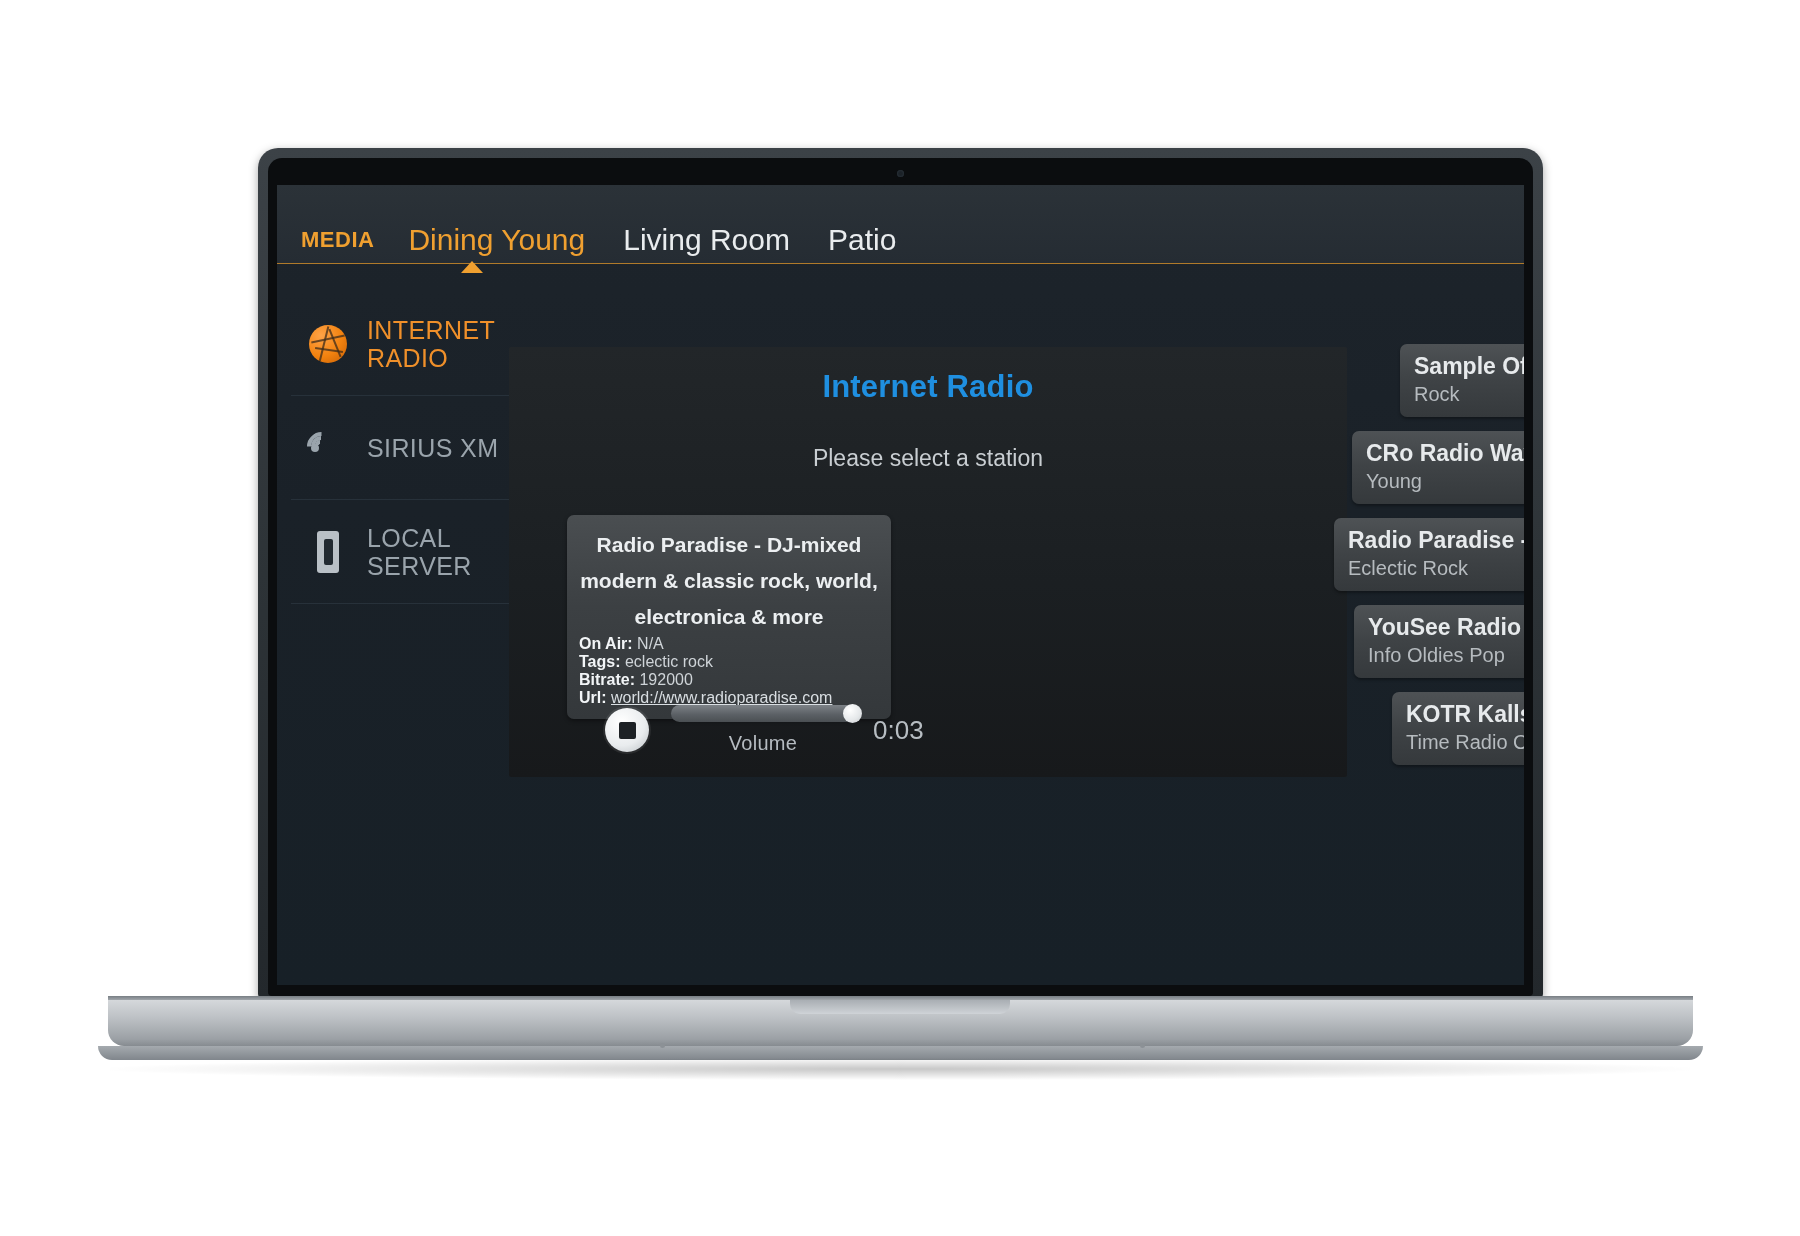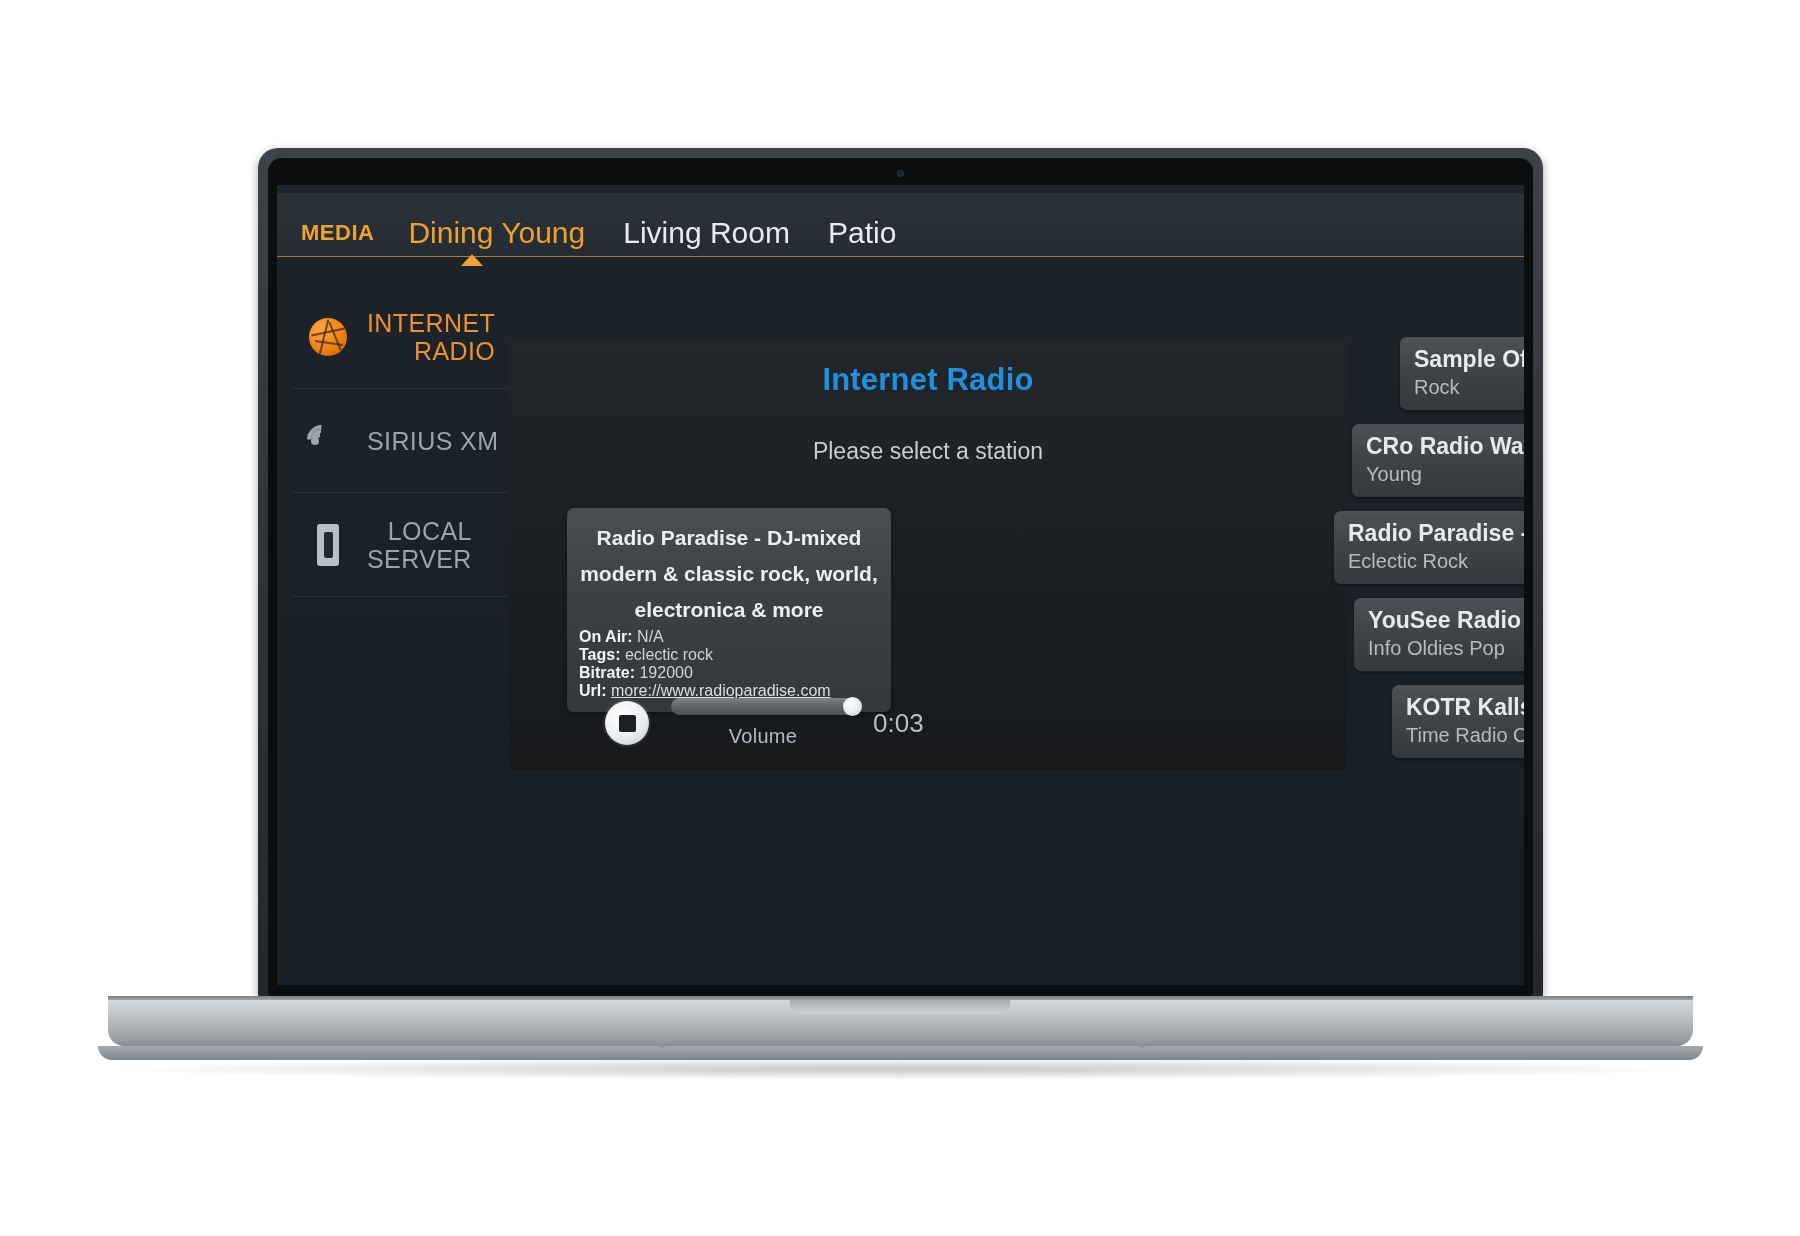--- a/index.html
+++ b/index.html
@@ -71,26 +71,25 @@
 
   
   .app {
     position: absolute; inset: 0;
     background: linear-gradient(180deg,#1d242b 0%, #1a2128 40%, #172027 100%);
     color: #d9dde0;
   }
 
   .topbar {
     position: relative;
-    height: 64px;
+    height: 79px;
     background: linear-gradient(180deg,#2b3238 0%, #252c33 100%);
     display: flex; align-items: flex-end;
     padding: 0 0 6px 24px;
     border-bottom: 1px solid #b07a2a;
-    margin-top: 8px;
   }
   .brand {
     font-size: 22px; font-weight: bold; letter-spacing: 0.5px;
     color: #f0a030; margin-right: 34px; padding-bottom: 4px;
   }
   .tab {
     font-size: 30px; color: #e9ecee; margin-right: 38px;
     padding-bottom: 0px; cursor: pointer; white-space: nowrap;
   }
   .tab.active { color: #f0a030; }
@@ -107,21 +106,20 @@
   
   .sidebar {
     position: absolute; left: 14px; top: 28px;
     width: 218px;
   }
   .side-item {
     display: flex; align-items: center;
     height: 104px; padding-left: 14px;
     border-bottom: 1px solid #27313a;
     cursor: pointer;
-    text-align: right;
   }
   .side-icon {
     width: 46px; min-width: 46px; height: 46px;
     display: flex; align-items: center; justify-content: center;
     margin-right: 16px;
   }
   .side-label {
     font-size: 25px; line-height: 28px; color: #9aa4ac; letter-spacing: 0.4px;
   }
   .side-item.active .side-label { color: #f0902a; }
@@ -312,21 +310,21 @@
             <div class="kv">
               <b>Tags:</b>
               <span>eclectic rock</span>
             </div>
             <div class="kv">
               <b>Bitrate:</b>
               <span>192000</span>
             </div>
             <div class="kv">
               <b>Url:</b>
-              <a href="#">more://www.radioparadise.com</a>
+              <a href="#">world://www.radioparadise.com</a>
             </div>
           </div>
 
           <div class="player">
             <div class="stop-btn">
                 <div class="sq"></div>
               </div>
             <div class="vol-wrap">
               <div class="vol-track"></div>
               <div class="vol-knob"></div>

